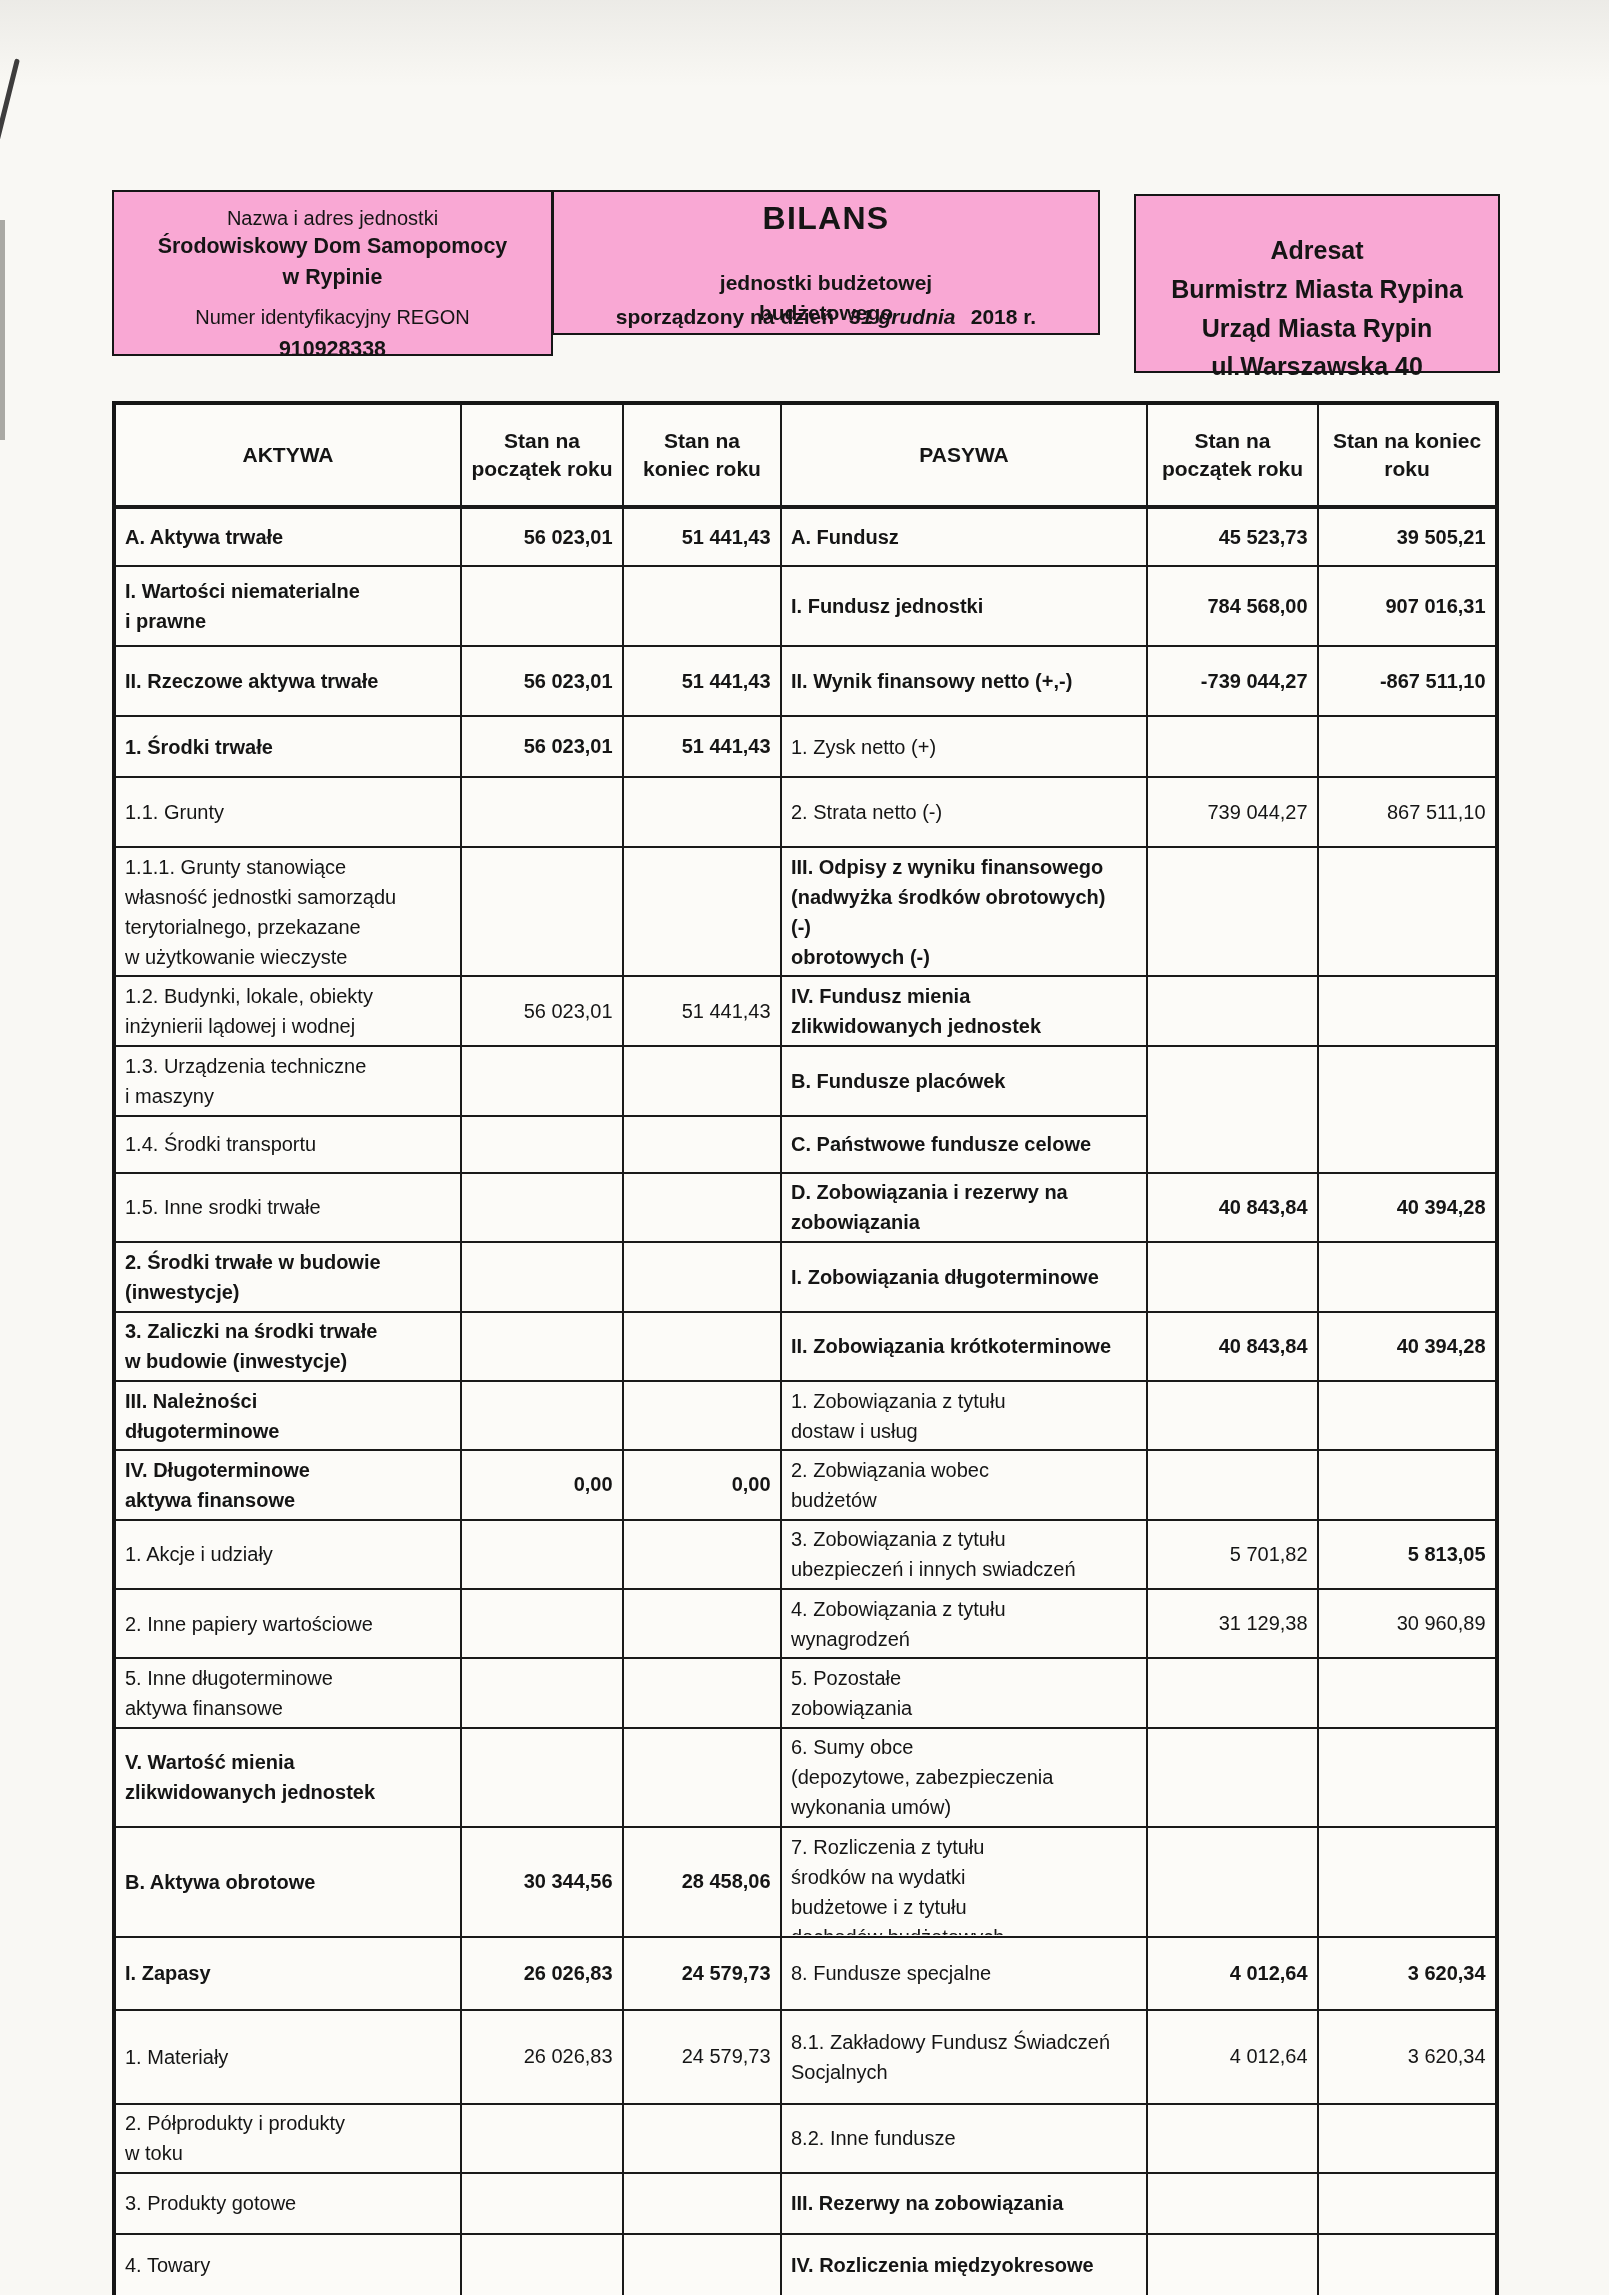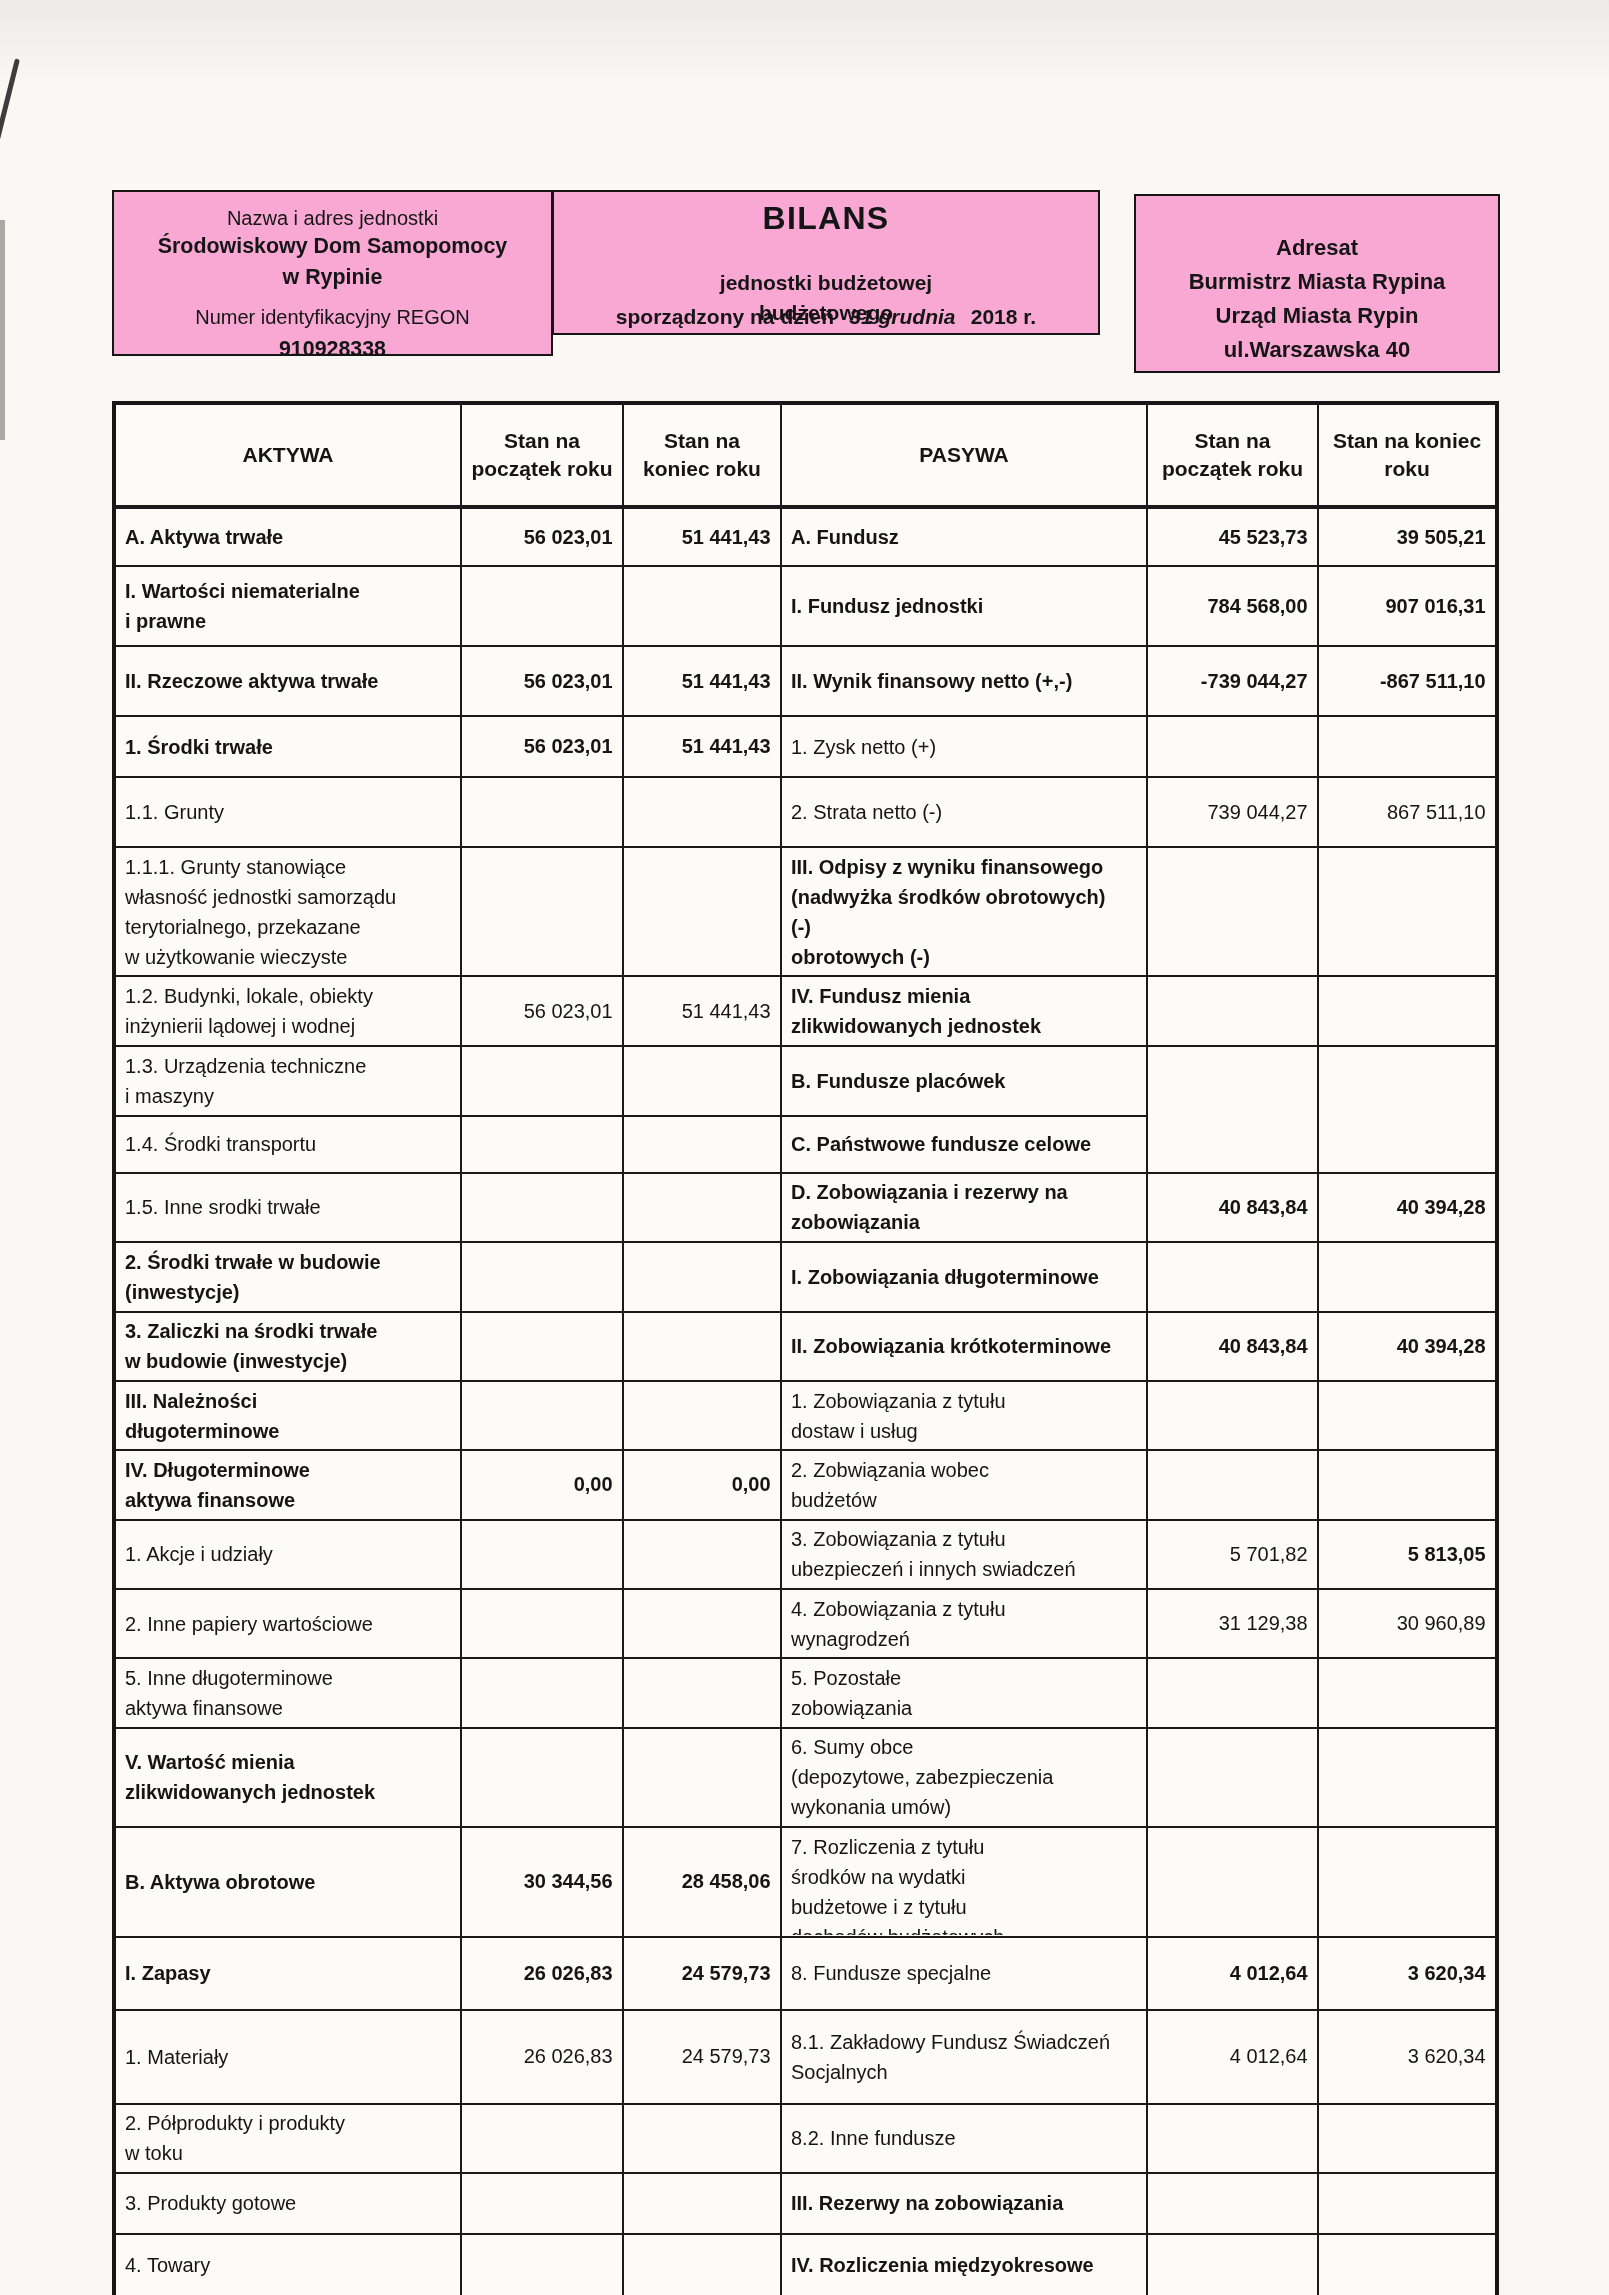--- a/index.html
+++ b/index.html
@@ -22,21 +22,21 @@
   .hbox-left .l1{margin-top:0;}
   .hbox-left .l2{margin-top:4px;}
   .hbox-left .l3{margin-top:6.7px;}
   .hbox-left .l4{margin-top:16px;}
   .hbox-left .l5{margin-top:8px;}
   .bilans-title{font-size:32px;font-weight:bold;letter-spacing:1.3px;margin-top:8px;}
   .bilans-sub{font-size:21px;font-weight:bold;line-height:1.45;}
   .bilans-subwrap{margin-top:31px;}
   .prepared{position:absolute;bottom:4px;left:0;width:100%;font-size:21px;font-weight:bold;text-align:center;}
   .prepared .date{font-style:italic;margin:0 9.4px;}
-  .hbox-right div{font-size:22px;font-weight:bold;line-height:1.55;}
+  .hbox-right div{font-size:25px;font-weight:bold;line-height:1.55;}
 
   
   table.balance{position:absolute;left:112px;top:401px;width:1387px;
                 border-collapse:collapse;table-layout:fixed;background:#fcfbf8;
                 border:4px solid #161616;}
   .balance th,.balance td{border:2px solid #1a1a1a;box-sizing:border-box;}
   .balance thead tr{height:104px;}
   .balance th{font-size:21px;font-weight:bold;text-align:center;padding:4px;border-bottom-width:4.7px;line-height:1.35;}
   .balance td{font-size:20px;vertical-align:middle;}
   .c-val{text-align:right;padding:2.7px 9.4px;}

